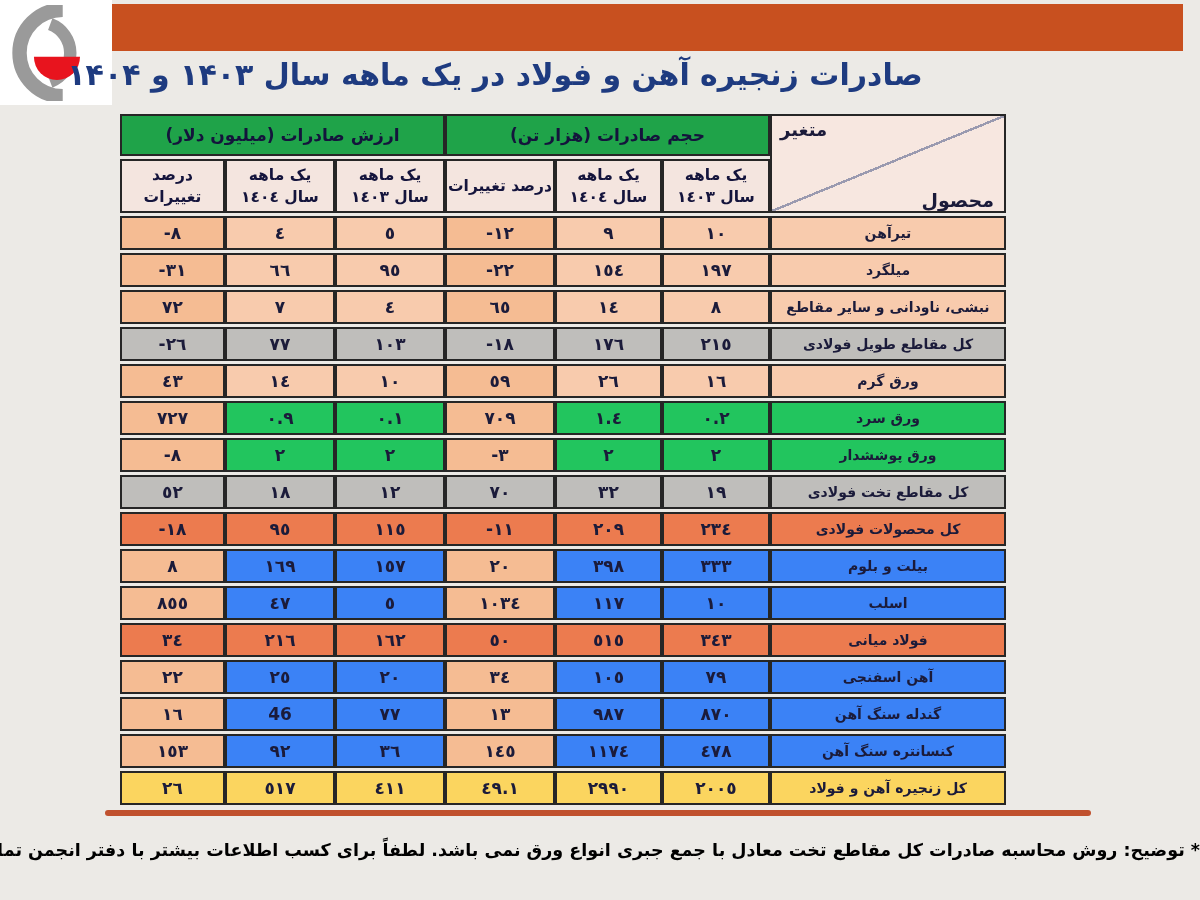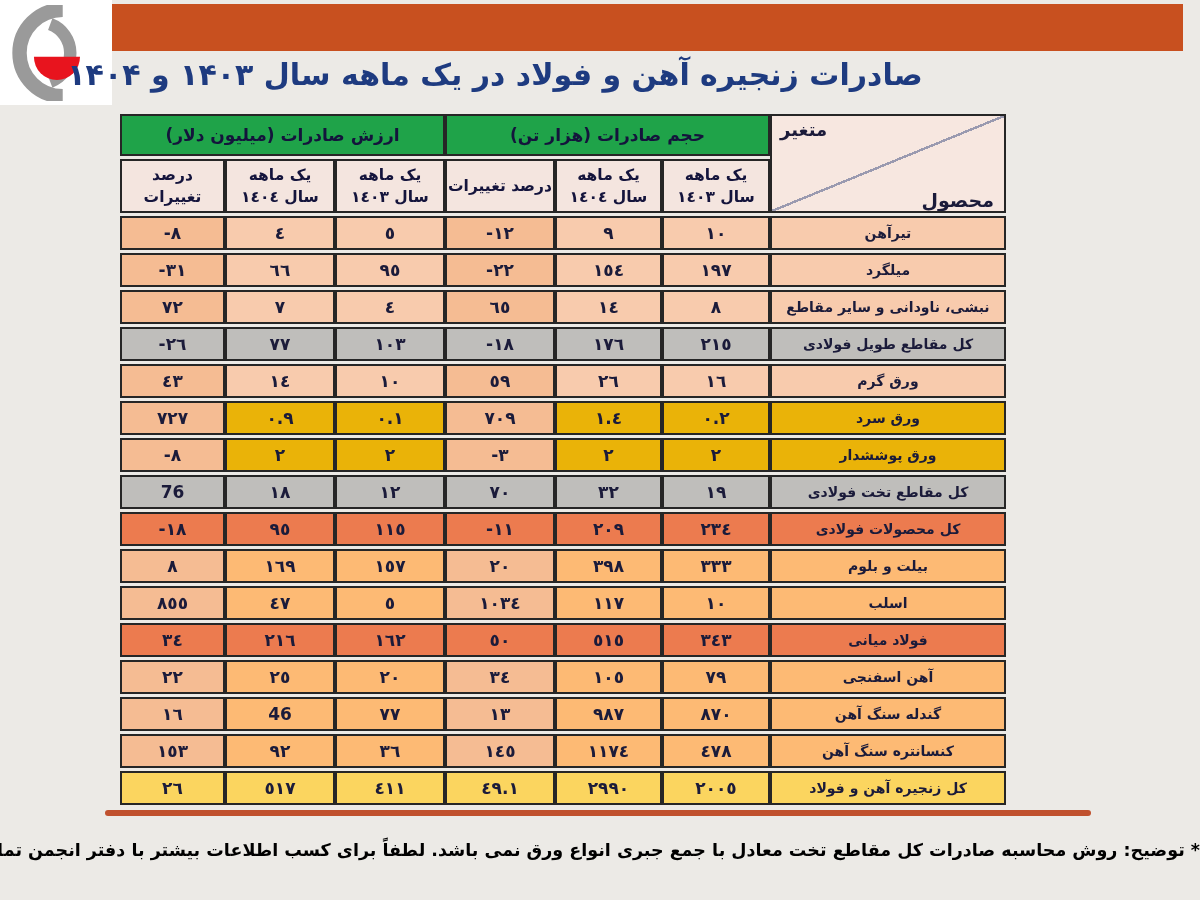--- a/index.html
+++ b/index.html
@@ -49,22 +49,22 @@
     background:#F7E7E0 linear-gradient(to bottom right,
       rgba(0,0,0,0) calc(50% - 1.2px), #9a9ab0 calc(50% - 1.2px),
       #9a9ab0 calc(50% + 1.2px), rgba(0,0,0,0) calc(50% + 1.2px));
     position:relative;
   }
   th.corner .c-top{ position:absolute; top:3px; left:8px; font-size:18px; font-weight:800;}
   th.corner .c-bottom{ position:absolute; bottom:0; right:10px; font-size:19px; font-weight:800;}
   tbody td{ height:34px; font-size:17px; }
   tbody td.product{ font-size:14px; }
   .row-peach td{ background:#F8CBAD; }
-  .row-rose  td{ background:#eab308; }
-  .row-pink  td{ background:#fdba74; }
+  .row-rose  td{ background:#22c55e; }
+  .row-pink  td{ background:#3b82f6; }
   .row-peach td.pct, .row-rose td.pct, .row-pink td.pct{ background:#F5BC93; }
   .row-gray  td{ background:#BFBEBB; }
   .row-coral td{ background:#EC7B4F; }
   .row-yellow td{ background:#FBD55F; }
   .bottom-line{
     position:absolute; left:105px; top:810px; width:986px; height:6px;
     background:#C0512E; border-radius:3px;
   }
   .footnote{
     position:absolute; left:0; top:840px; width:1200px;
@@ -184,21 +184,21 @@
         <td class="num" dir="ltr">٢</td>
         <td class="num pct" dir="ltr">-٨</td>
       </tr>
       <tr class="row-gray">
         <td class="product">کل مقاطع تخت فولادی</td>
         <td class="num" dir="ltr">١٩</td>
         <td class="num" dir="ltr">٣٢</td>
         <td class="num pct" dir="ltr">٧٠</td>
         <td class="num" dir="ltr">١٢</td>
         <td class="num" dir="ltr">١٨</td>
-        <td class="num pct" dir="ltr">76</td>
+        <td class="num pct" dir="ltr">٥٢</td>
       </tr>
       <tr class="row-coral">
         <td class="product">کل محصولات فولادی</td>
         <td class="num" dir="ltr">٢٣٤</td>
         <td class="num" dir="ltr">٢٠٩</td>
         <td class="num pct" dir="ltr">-١١</td>
         <td class="num" dir="ltr">١١٥</td>
         <td class="num" dir="ltr">٩٥</td>
         <td class="num pct" dir="ltr">-١٨</td>
       </tr>

